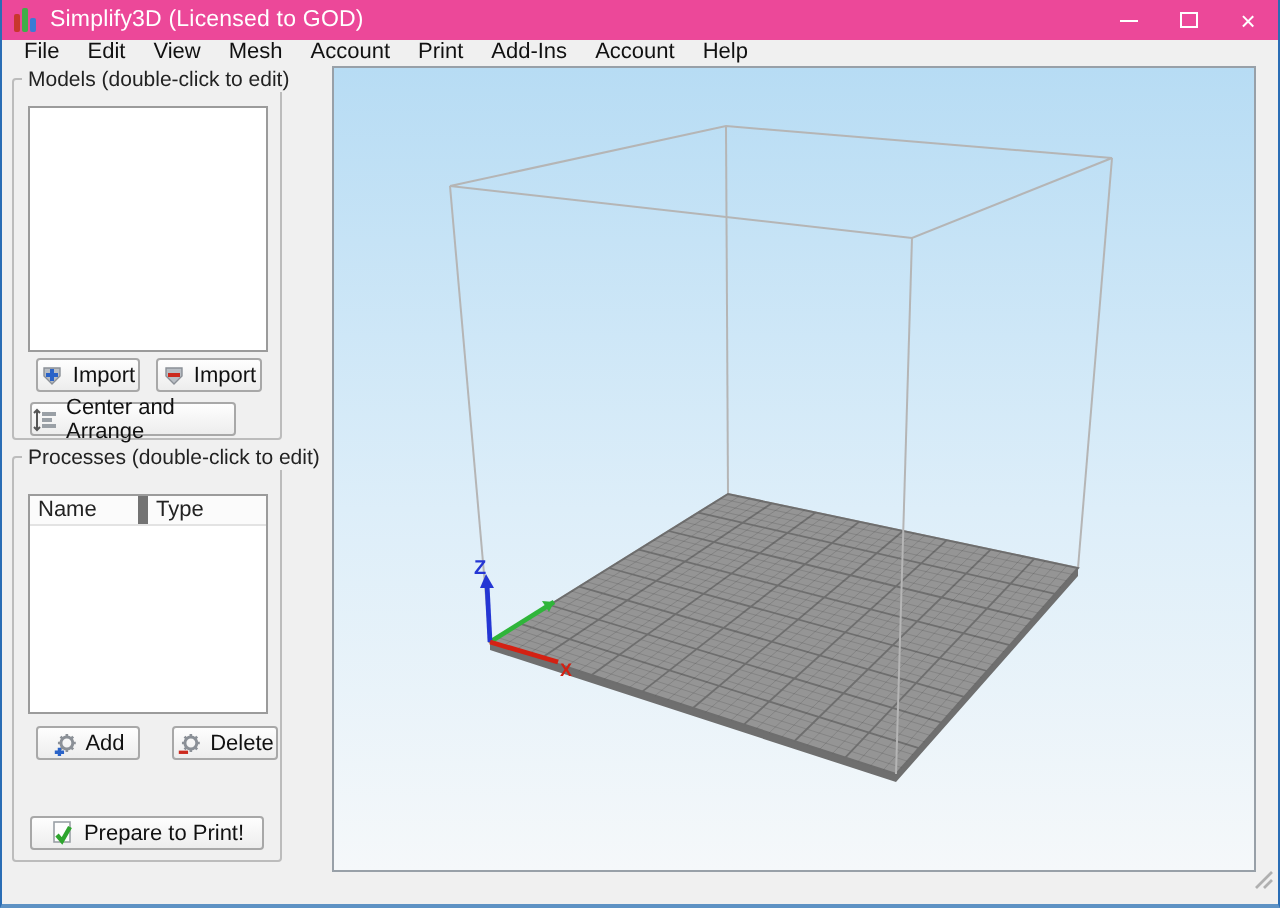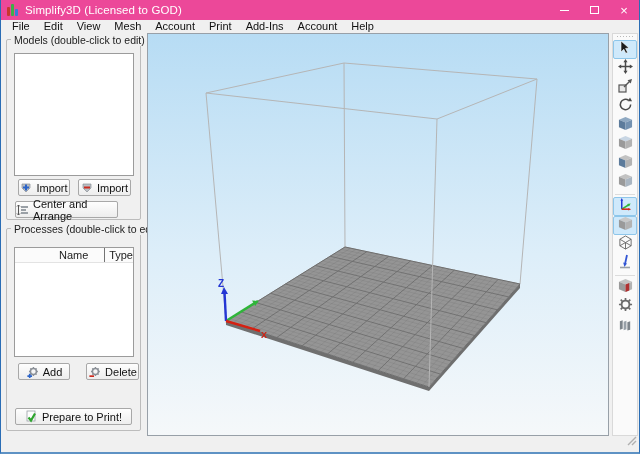--- a/index.html
+++ b/index.html
@@ -20,32 +20,32 @@
   .app-icon .b3 { height: 7px; background: #3a7bd5; }
   .title-text { color: #fff; font-size: 11.5px; letter-spacing: .1px; }
   .win-controls { margin-left: auto; display: flex; height: 20px; }
   .win-btn { width: 30px; height: 20px; display: flex; align-items: center; justify-content: center; color: #fff; font-size: 13px; }
   .min-glyph { width: 9px; height: 1px; background: #fff; }
   .max-glyph { width: 9px; height: 8px; border: 1px solid #fff; }
   
   .menubar { height: 13px; display: flex; align-items: flex-start; padding-left: 4px; background: #f0f0f0; }
   .menu-item { font-size: 11px; line-height: 13px; padding: 0 7px; color: #111; }
   
-  .content { position: relative; height: 403px; display: flex; }
+  .content { position: relative; height: 403px; display: flex; gap: 19px; }
   .left-panel { position: relative; width: 146px; background: #f0f0f0; flex: none; }
   .group { position: absolute; border: 1px solid #bcbcbc; border-radius: 2px; }
   .group-label { position: absolute; top: -6px; left: 4px; background: #f0f0f0; padding: 0 3px; font-size: 10.5px; color: #222; white-space: nowrap; }
   .models-group { left: 5px; top: 6px; width: 135px; height: 181px; }
   .processes-group { left: 5px; top: 195px; width: 135px; height: 203px; }
   .listbox { position: absolute; background: #fff; border: 1px solid #9b9b9b; }
   .models-list { left: 7px; top: 13px; width: 120px; height: 123px; }
   .proc-table { left: 7px; top: 18px; width: 120px; height: 110px; }
   .proc-header { display: flex; height: 15px; border-bottom: 1px solid #e3e3e3; background: #fbfbfb; }
   .proc-col { font-size: 11px; color: #222; padding: 1px 0 0 4px; }
-  .proc-col.c1 { width: 59px; border-right: 1px solid #737373; margin-left: 40px; }
+  .proc-col.c1 { width: 59px; border-right: 5px solid #737373; }
   .btn { position: absolute; display: flex; align-items: center; justify-content: center; gap: 4px;
          height: 17px; font-size: 11px; color: #111;
          background: linear-gradient(#fefefe, #ededed); border: 1px solid #a8a8a8; border-radius: 2px; }
   .btn .bicon { display: inline-flex; flex: none; }
   .btn-import { left: 11px; top: 139px; width: 52px; }
   .btn-remove { left: 71px; top: 139px; width: 53px; }
   .btn-center { left: 8px; top: 161px; width: 103px; }
   .btn-add { left: 11px; top: 134px; width: 52px; }
   .btn-delete { left: 79px; top: 134px; width: 53px; }
   .btn-edit { left: 8px; top: 156px; width: 117px; }

